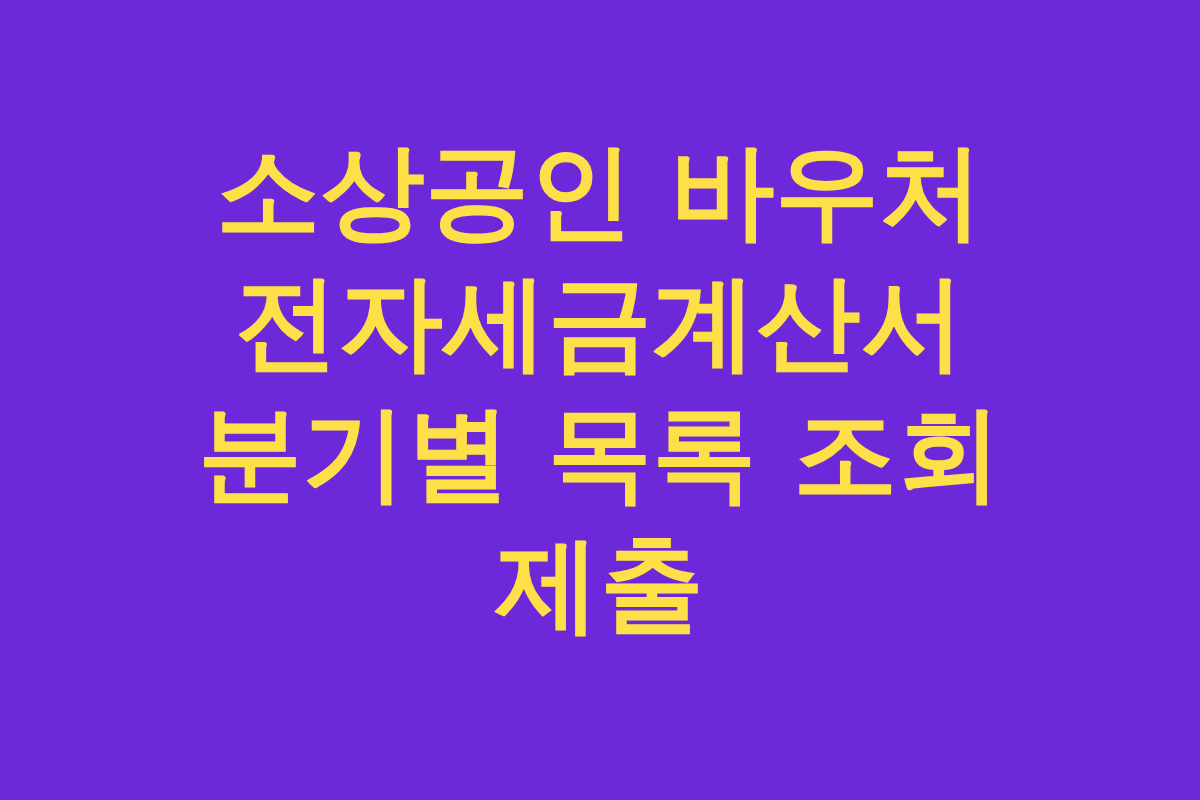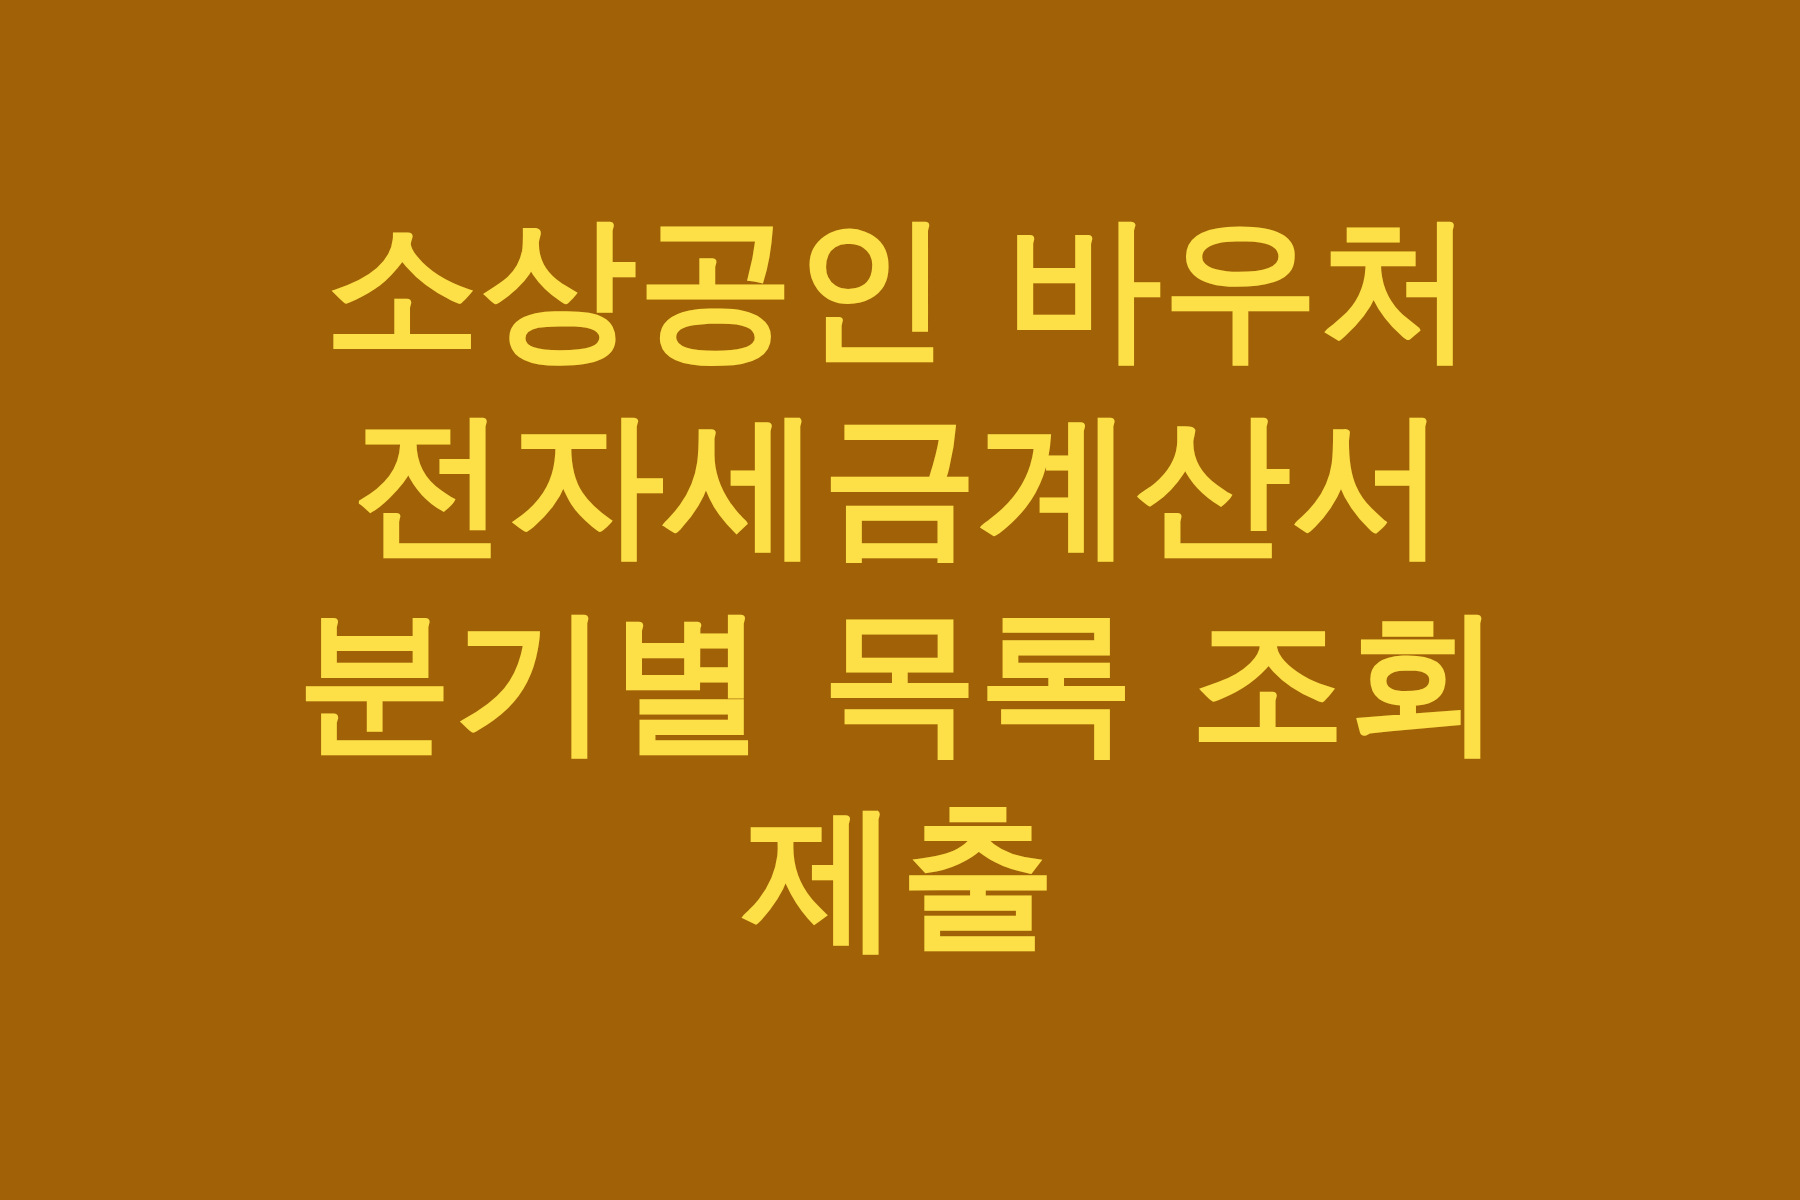--- a/index.html
+++ b/index.html
@@ -43,17 +43,17 @@
     overflow-wrap: break-word;
     -webkit-font-smoothing: antialiased;
     text-rendering: optimizeLegibility;
     position: relative;
     top: -12px;
   }
 </style>
 </head>
 <body>
 
-<div class="banner" style="background: #a16207;">
+<div class="banner" style="background: #6d28d9;">
 
   <h1 class="banner-headline" style="color: rgb(253, 224, 71);">소상공인 바우처 전자세금계산서 분기별 목록 조회 제출</h1>
 
 </div>
 
 </body></html>

